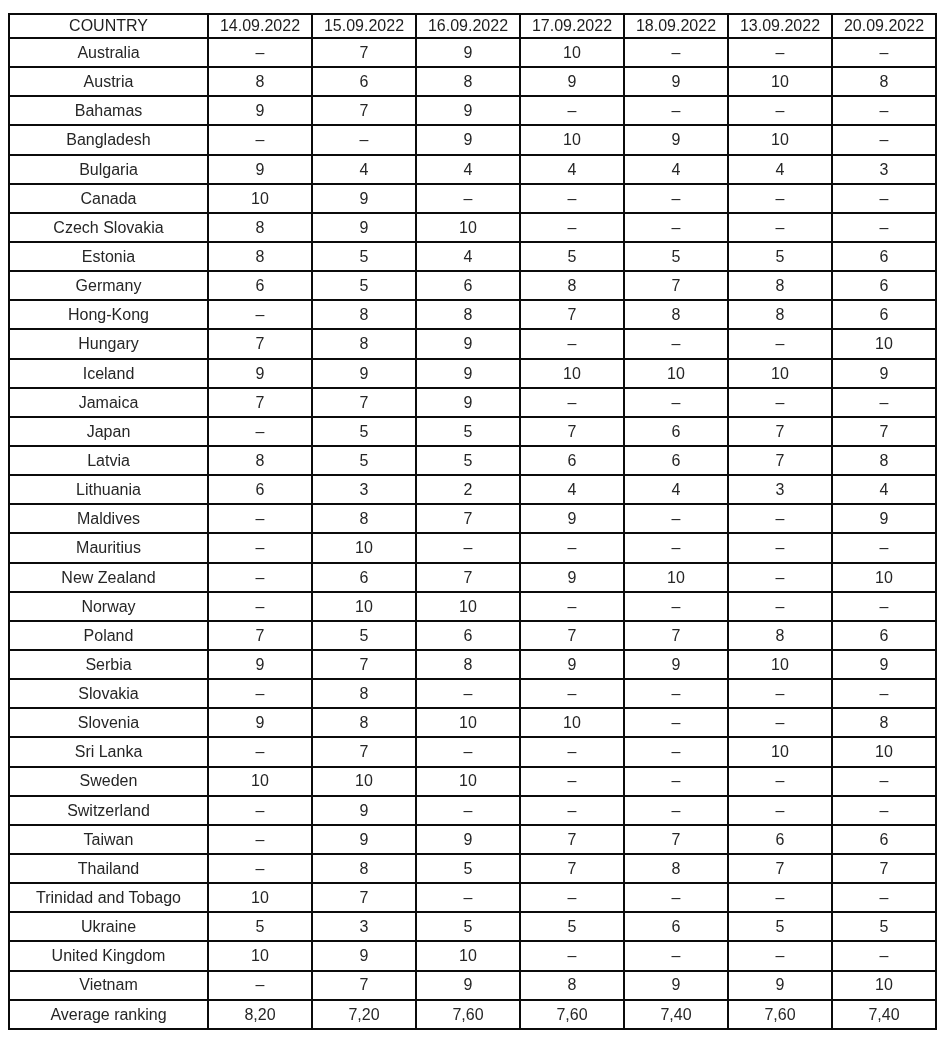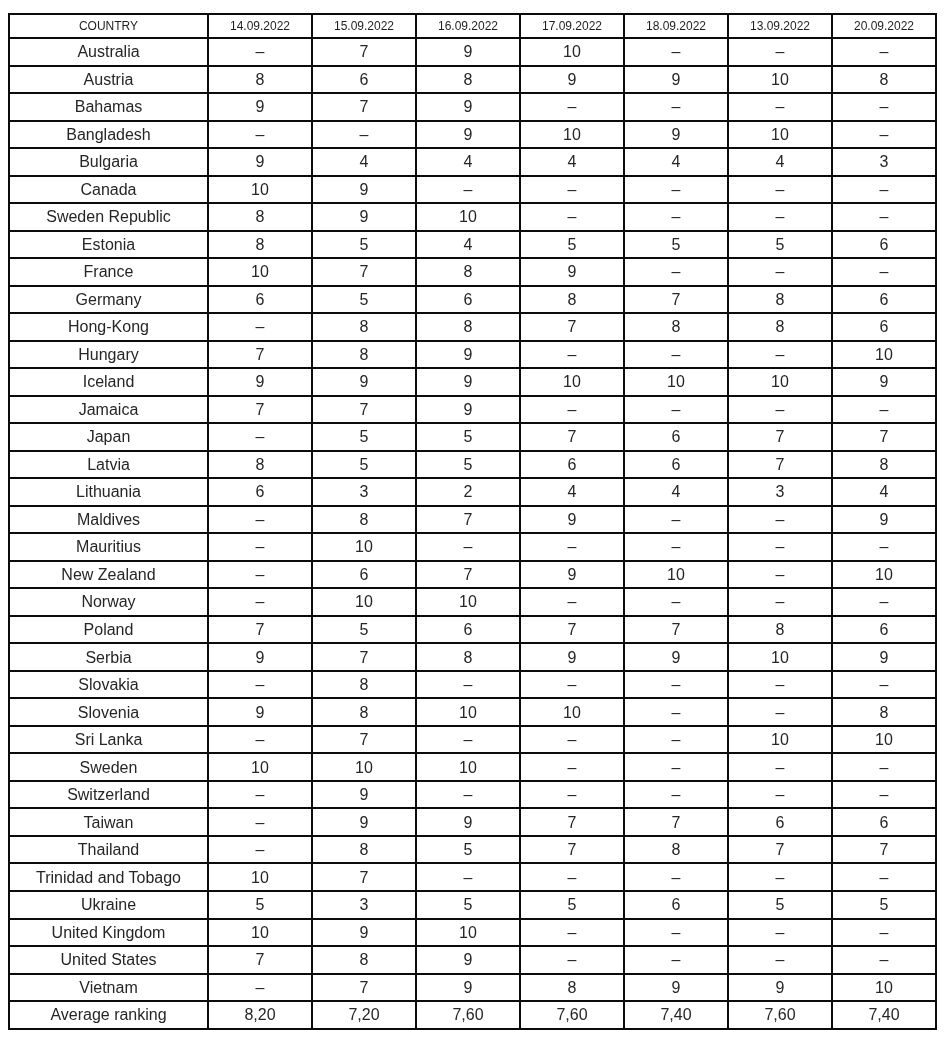--- a/index.html
+++ b/index.html
@@ -29,21 +29,21 @@
     font-size: 16px;
     font-weight: normal;
     color: #262626;
     padding: 0 2px;
     height: 22px;
     line-height: 1.2;
     white-space: nowrap;
     overflow: hidden;
   }
   .ranking-table thead th {
-    font-size: 12px;
+    font-size: 16px;
     color: #1e1e1e;
   }
 </style>
 </head>
 <body>
 
 <div class="page">
   <table class="ranking-table">
     <colgroup>
       <col style="width: 199px;">
@@ -122,48 +122,38 @@
           <td>Canada</td>
           <td>10</td>
           <td>9</td>
           <td>–</td>
           <td>–</td>
           <td>–</td>
           <td>–</td>
           <td>–</td>
         </tr>
         <tr>
-          <td>Sweden Republic</td>
+          <td>Czech Slovakia</td>
           <td>8</td>
           <td>9</td>
           <td>10</td>
           <td>–</td>
           <td>–</td>
           <td>–</td>
           <td>–</td>
         </tr>
         <tr>
           <td>Estonia</td>
           <td>8</td>
           <td>5</td>
           <td>4</td>
           <td>5</td>
           <td>5</td>
           <td>5</td>
           <td>6</td>
-        </tr>
-        <tr>
-          <td>France</td>
-          <td>10</td>
-          <td>7</td>
-          <td>8</td>
-          <td>9</td>
-          <td>–</td>
-          <td>–</td>
-          <td>–</td>
         </tr>
         <tr>
           <td>Germany</td>
           <td>6</td>
           <td>5</td>
           <td>6</td>
           <td>8</td>
           <td>7</td>
           <td>8</td>
           <td>6</td>
@@ -386,30 +376,20 @@
           <td>5</td>
           <td>6</td>
           <td>5</td>
           <td>5</td>
         </tr>
         <tr>
           <td>United Kingdom</td>
           <td>10</td>
           <td>9</td>
           <td>10</td>
-          <td>–</td>
-          <td>–</td>
-          <td>–</td>
-          <td>–</td>
-        </tr>
-        <tr>
-          <td>United States</td>
-          <td>7</td>
-          <td>8</td>
-          <td>9</td>
           <td>–</td>
           <td>–</td>
           <td>–</td>
           <td>–</td>
         </tr>
         <tr>
           <td>Vietnam</td>
           <td>–</td>
           <td>7</td>
           <td>9</td>

